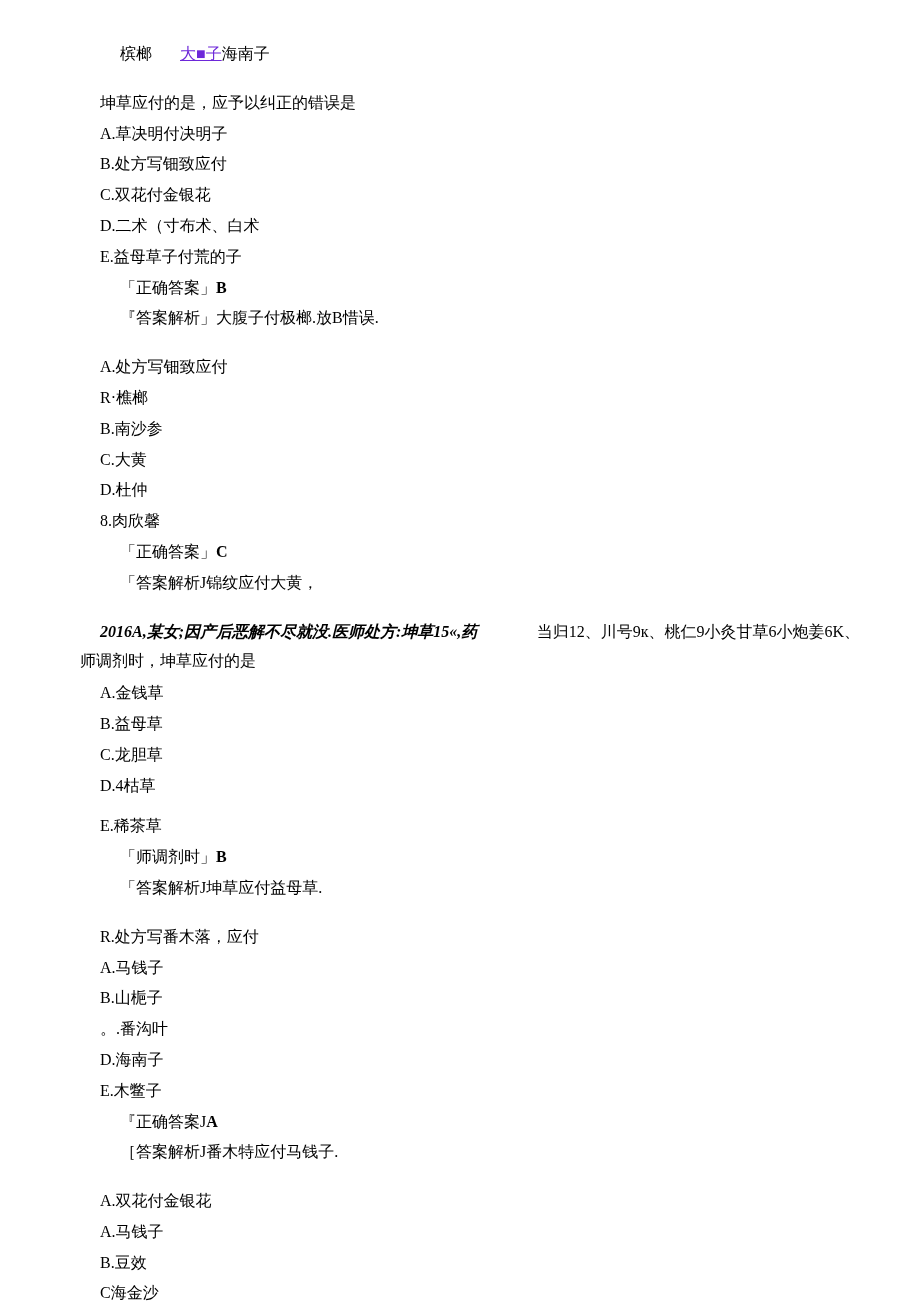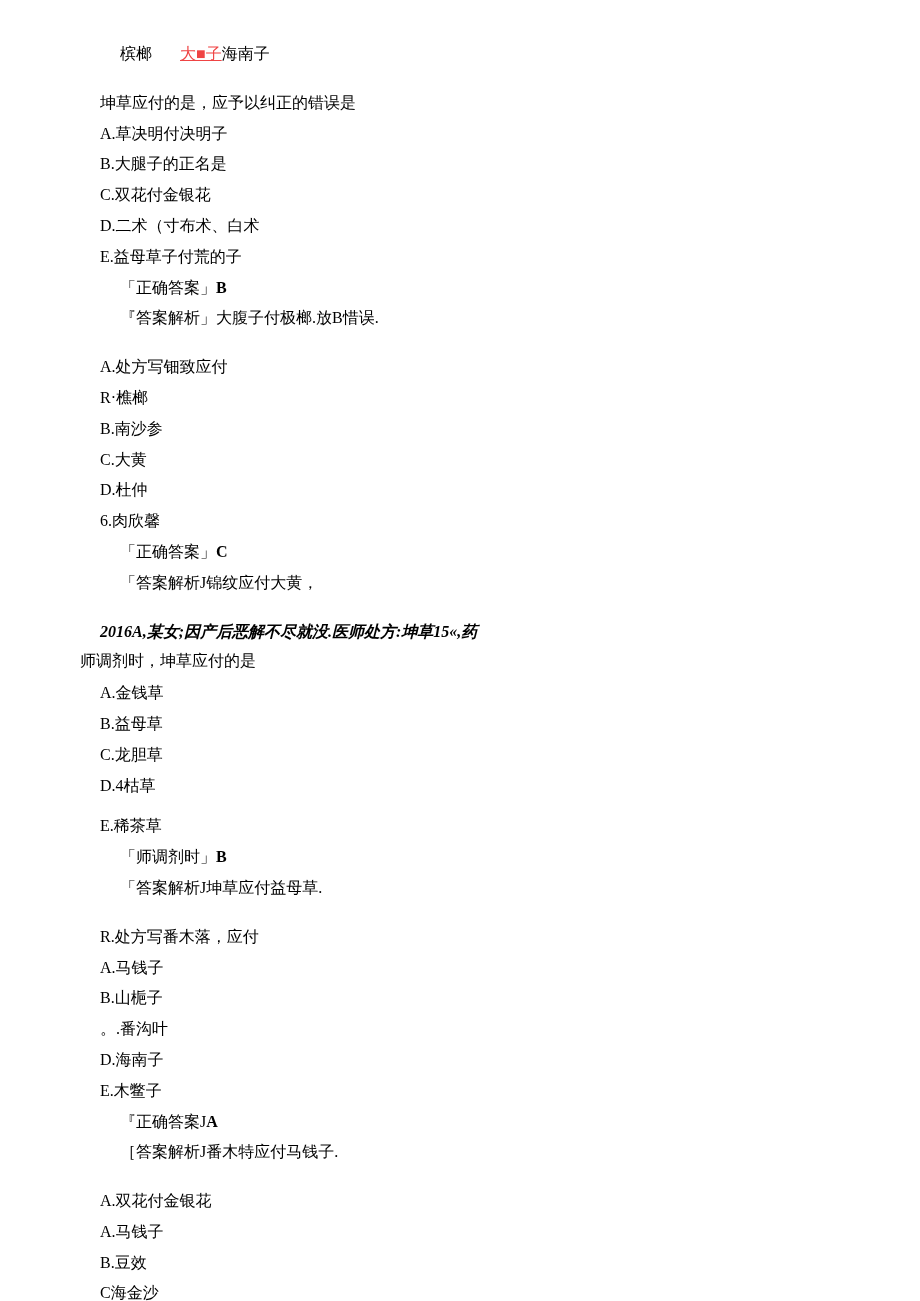--- a/index.html
+++ b/index.html
@@ -22,21 +22,21 @@
     .indent-1 {
       padding-left: 40px;
     }
     .indent-2 {
       padding-left: 60px;
     }
     .indent-header {
       padding-left: 60px;
     }
     .link {
-      color: #ef4444;
+      color: #6d28d9;
       text-decoration: underline;
     }
     .bold {
       font-weight: bold;
     }
     .para-gap {
       height: 18px;
     }
     .para-gap-sm {
       height: 10px;
@@ -55,46 +55,47 @@
 <div class="line indent-header">
   <span>槟榔</span>
   <span>&nbsp;&nbsp;&nbsp;&nbsp;&nbsp;</span>
   <span class="link">大■子</span><span>海南子</span>
 </div>
 
 <div class="para-gap"></div>
 
 <div class="line indent-1">坤草应付的是，应予以纠正的错误是</div>
 <div class="line indent-1">A.草决明付决明子</div>
-<div class="line indent-1">B.大腿子的正名是</div>
+<div class="line indent-1">B.处方写钿致应付</div>
 <div class="line indent-1">C.双花付金银花</div>
 <div class="line indent-1">D.二术（寸布术、白术</div>
 <div class="line indent-1">E.益母草子付荒的子</div>
 <div class="line indent-2">
   <span>「正确答案」</span><span class="bold">B</span>
 </div>
 <div class="line indent-2">『答案解析」大腹子付极榔.放B惜误.</div>
 
 <div class="para-gap"></div>
 
 <div class="line indent-1">A.处方写钿致应付</div>
 <div class="line indent-1">R·樵榔</div>
 <div class="line indent-1">B.南沙参</div>
 <div class="line indent-1">C.大黄</div>
 <div class="line indent-1">D.杜仲</div>
-<div class="line indent-1">6.肉欣馨</div>
+<div class="line indent-1">8.肉欣馨</div>
 <div class="line indent-2">
   <span>「正确答案」</span><span class="bold">C</span>
 </div>
 <div class="line indent-2">「答案解析J锦纹应付大黄，</div>
 
 <div class="para-gap"></div>
 
 <div class="line indent-1 row-flex">
   <span class="bold italic">2016A,某女;因产后恶解不尽就没.医师处方:坤草15«,药</span>
+  <span>当归12、川号9к、桃仁9小灸甘草6小炮姜6K、</span>
 </div>
 <div class="line" style="padding-left:20px;font-family:Liberation Mono, monospace;">师调剂时，坤草应付的是</div>
 <div class="line indent-1">A.金钱草</div>
 <div class="line indent-1">B.益母草</div>
 <div class="line indent-1">C.龙胆草</div>
 <div class="line indent-1">D.4枯草</div>
 <div class="para-gap-sm"></div>
 <div class="line indent-1">E.稀茶草</div>
 <div class="line indent-2">
   <span>「师调剂时」</span><span class="bold">B</span>

